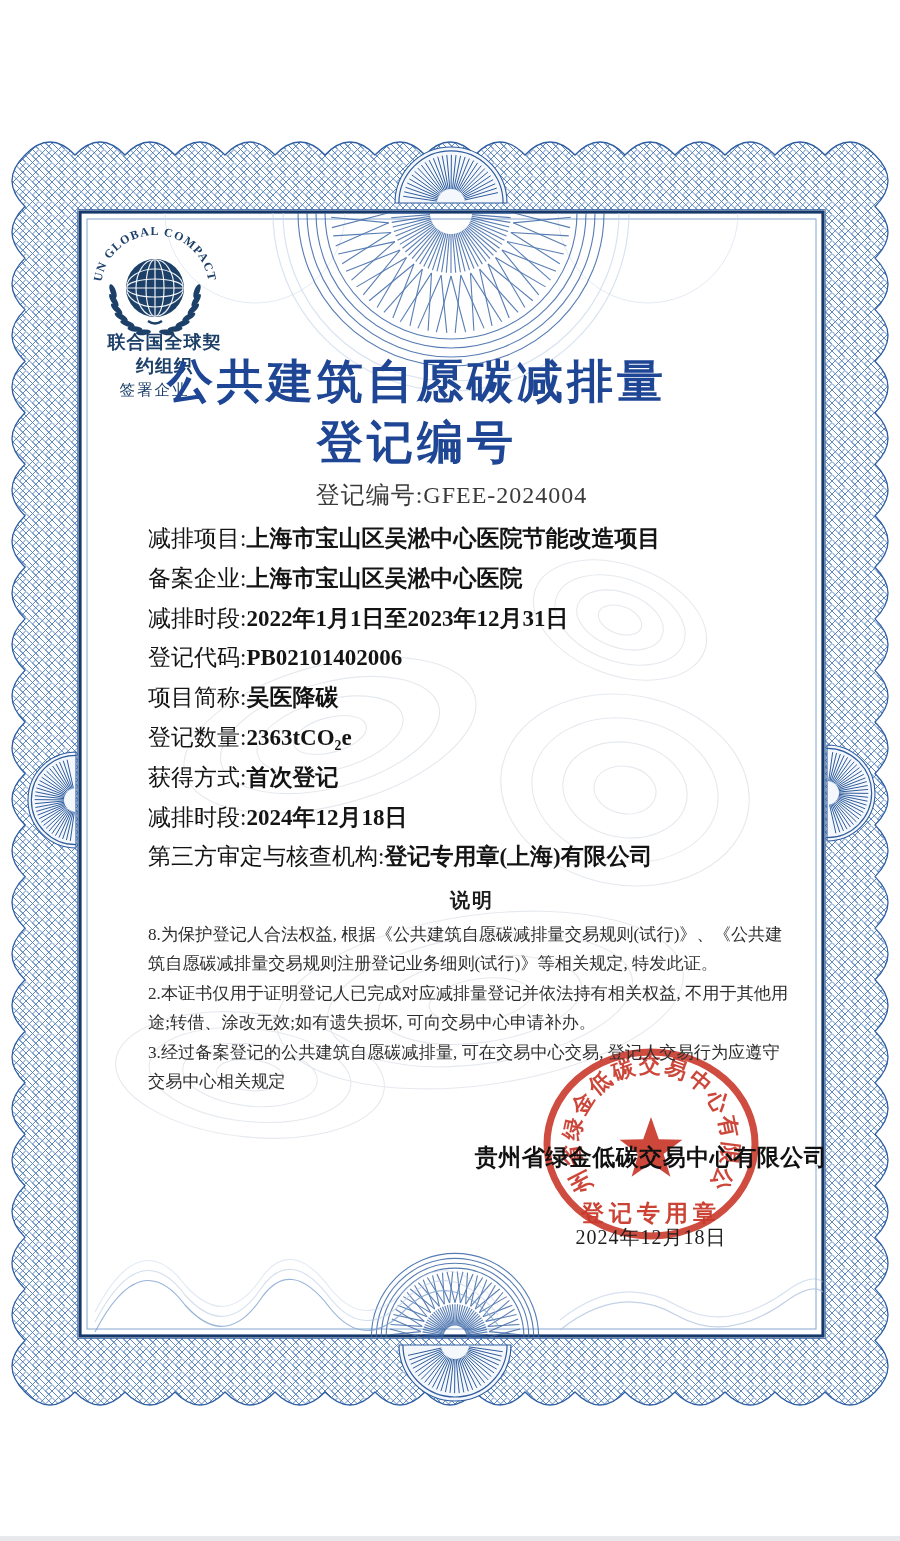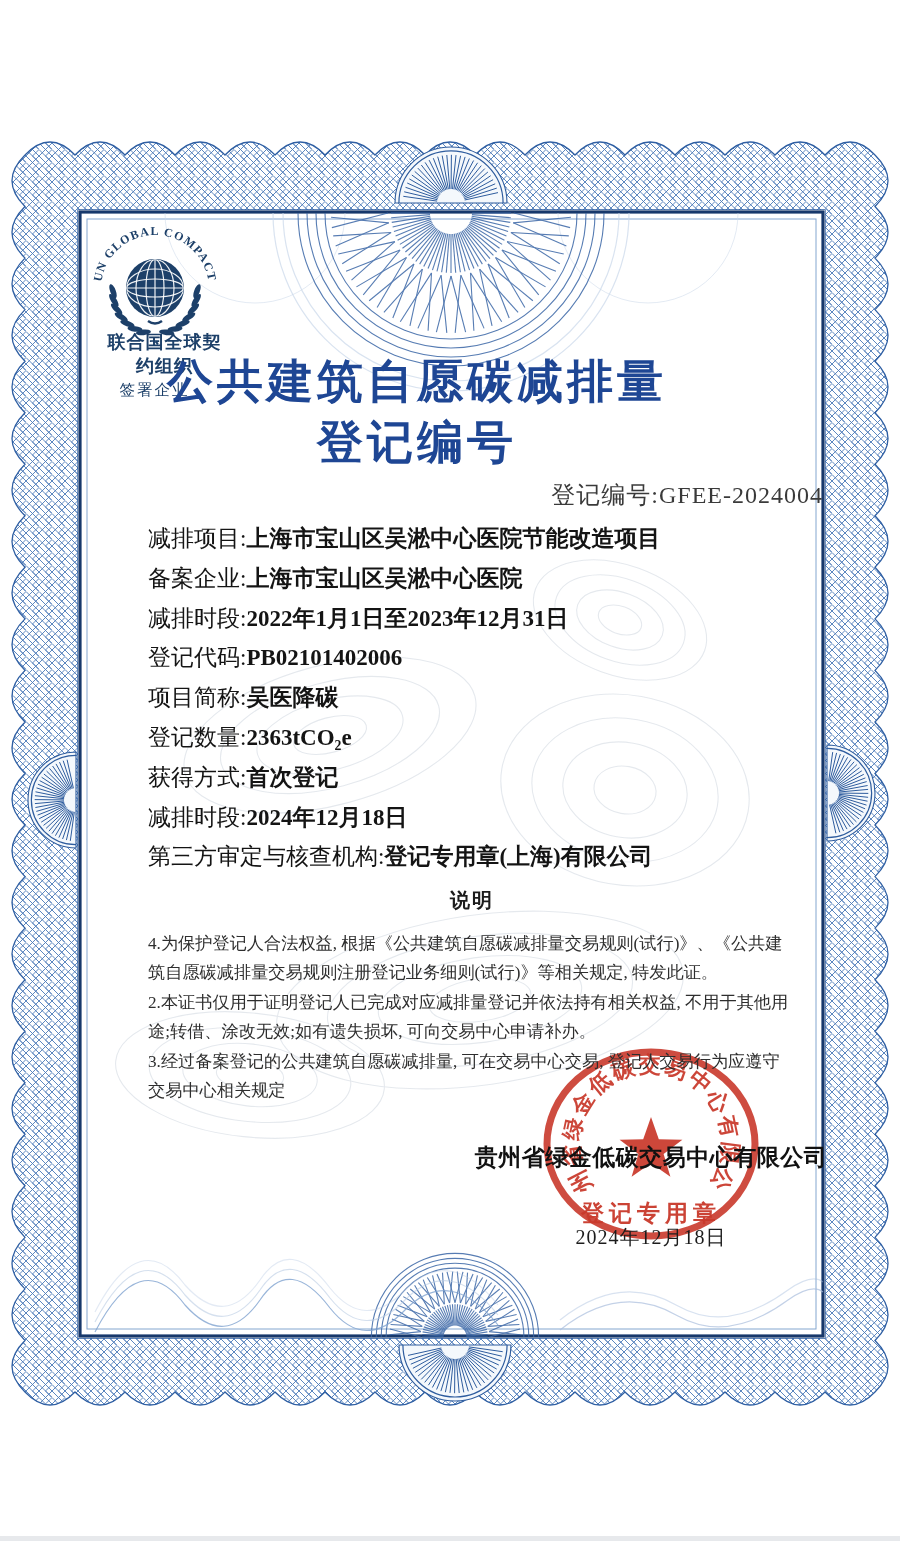--- a/index.html
+++ b/index.html
@@ -10,30 +10,30 @@
   #seal{mix-blend-mode:multiply;}
   .content{position:absolute;left:0;top:0;width:900px;height:1541px;z-index:1;}
 
   .logo{position:absolute;left:82px;top:222px;width:145px;text-align:center;color:#1d4069;}
   .logo svg{display:block;margin:0 auto;}
   .org1{font-size:18px;font-weight:700;letter-spacing:1px;margin-top:-8px;margin-left:20px;}
   .org2{font-size:15.5px;font-weight:400;letter-spacing:2px;margin-top:2px;}
 
   .title{position:absolute;left:80px;top:351px;width:674px;text-align:center;
          color:#1e4694;font-weight:700;font-size:46px;line-height:61px;letter-spacing:4px;}
-  .regno{position:absolute;left:80px;top:479px;width:743px;text-align:right;
+  .regno{position:absolute;left:80px;top:479px;width:743px;text-align:center;
          color:#3a3a3a;font-size:24px;letter-spacing:1px;}
 
   .fields{position:absolute;left:148px;top:519px;width:675px;}
   .frow{height:39.8px;line-height:39.8px;font-size:23px;color:#141414;white-space:nowrap;}
   .flabel{font-weight:400;}
   .fvalue{font-weight:700;}
 
   .notes{position:absolute;left:148px;top:887px;width:648px;color:#2e2e2e;}
-  .nhead{text-align:center;font-size:20px;font-weight:700;color:#1c1c1c;margin-bottom:15px;letter-spacing:2px;}
+  .nhead{text-align:center;font-size:20px;font-weight:700;color:#1c1c1c;margin-bottom:6px;letter-spacing:2px;}
   .nitem{font-size:17.2px;line-height:29px;margin-bottom:1px;}
 
   .company{position:absolute;left:651px;top:1142px;transform:translateX(-50%);
            white-space:nowrap;font-size:23px;font-weight:700;color:#111;letter-spacing:0.5px;}
   .sealdate{position:absolute;left:651px;top:1224px;transform:translateX(-50%);
             white-space:nowrap;font-size:20px;color:#1c1c1c;letter-spacing:1px;}
   .bottombar{position:absolute;left:0;bottom:0;width:900px;height:5px;background:#e7e9ec;}
 </style>
 </head>
 <body>
@@ -478,21 +478,21 @@
       <div class="frow">
         <span class="flabel">减排时段:</span><span class="fvalue">2024年12月18日</span>
       </div>
       <div class="frow">
         <span class="flabel">第三方审定与核查机构:</span><span class="fvalue">登记专用章(上海)有限公司</span>
       </div>
     </div>
 
     <div class="notes">
       <div class="nhead">说明</div>
-      <div class="nitem">4.为保护登记人合法权益, 根据《公共建筑自愿碳减排量交易规则(试行)》、《公共建筑自愿碳减排量交易规则注册登记业务细则(试行)》等相关规定, 特发此证。</div>
+      <div class="nitem">8.为保护登记人合法权益, 根据《公共建筑自愿碳减排量交易规则(试行)》、《公共建筑自愿碳减排量交易规则注册登记业务细则(试行)》等相关规定, 特发此证。</div>
       <div class="nitem">2.本证书仅用于证明登记人已完成对应减排量登记并依法持有相关权益, 不用于其他用途;转借、涂改无效;如有遗失损坏, 可向交易中心申请补办。</div>
       <div class="nitem">3.经过备案登记的公共建筑自愿碳减排量, 可在交易中心交易, 登记人交易行为应遵守交易中心相关规定</div>
     </div>
 
     <div class="company">贵州省绿金低碳交易中心有限公司</div>
     <div class="sealdate">2024年12月18日</div>
 
     <div class="bottombar"></div>
   </div>
 

